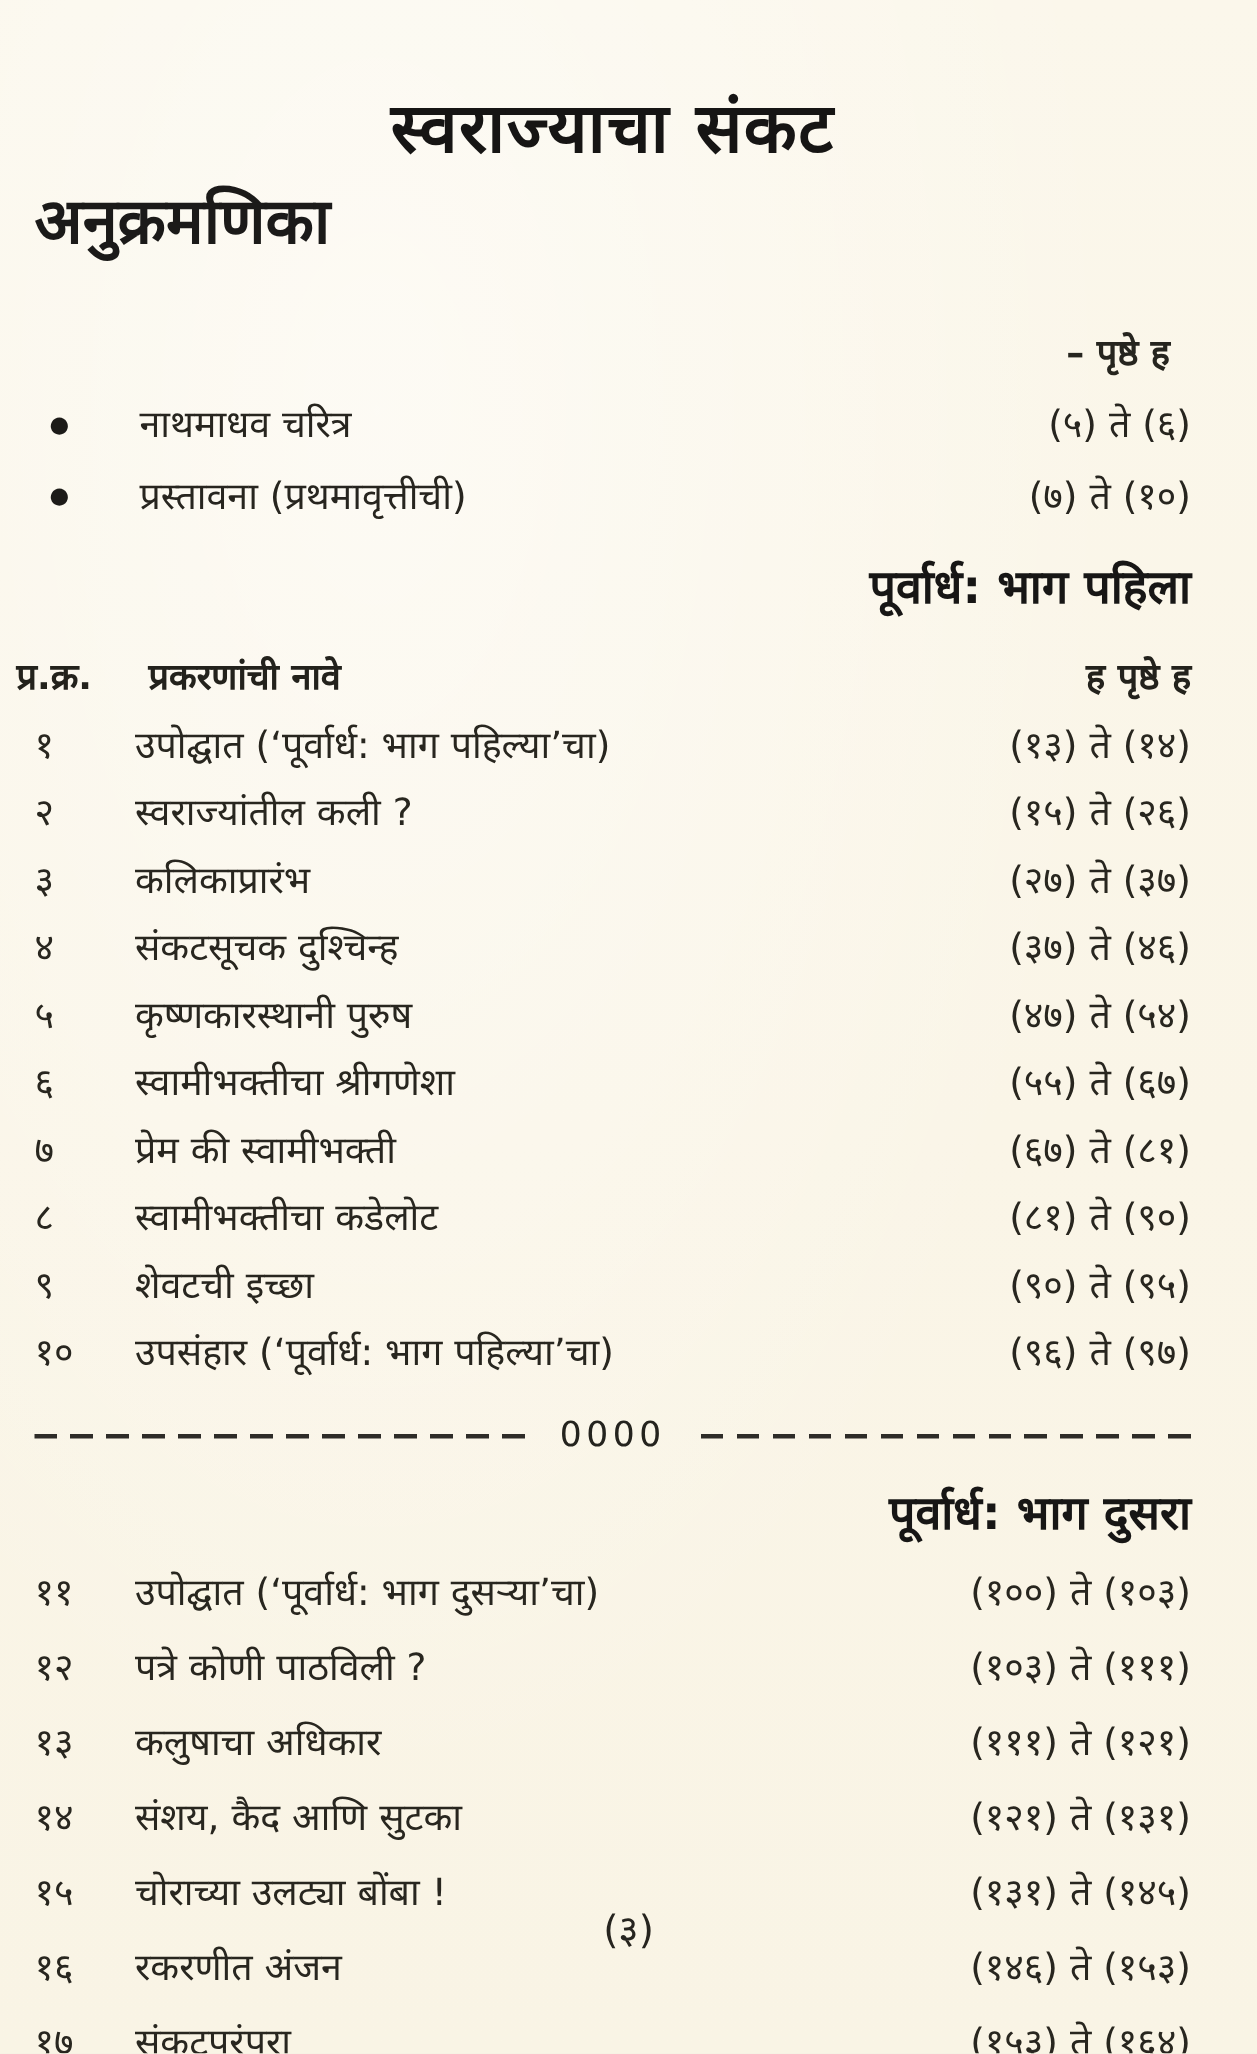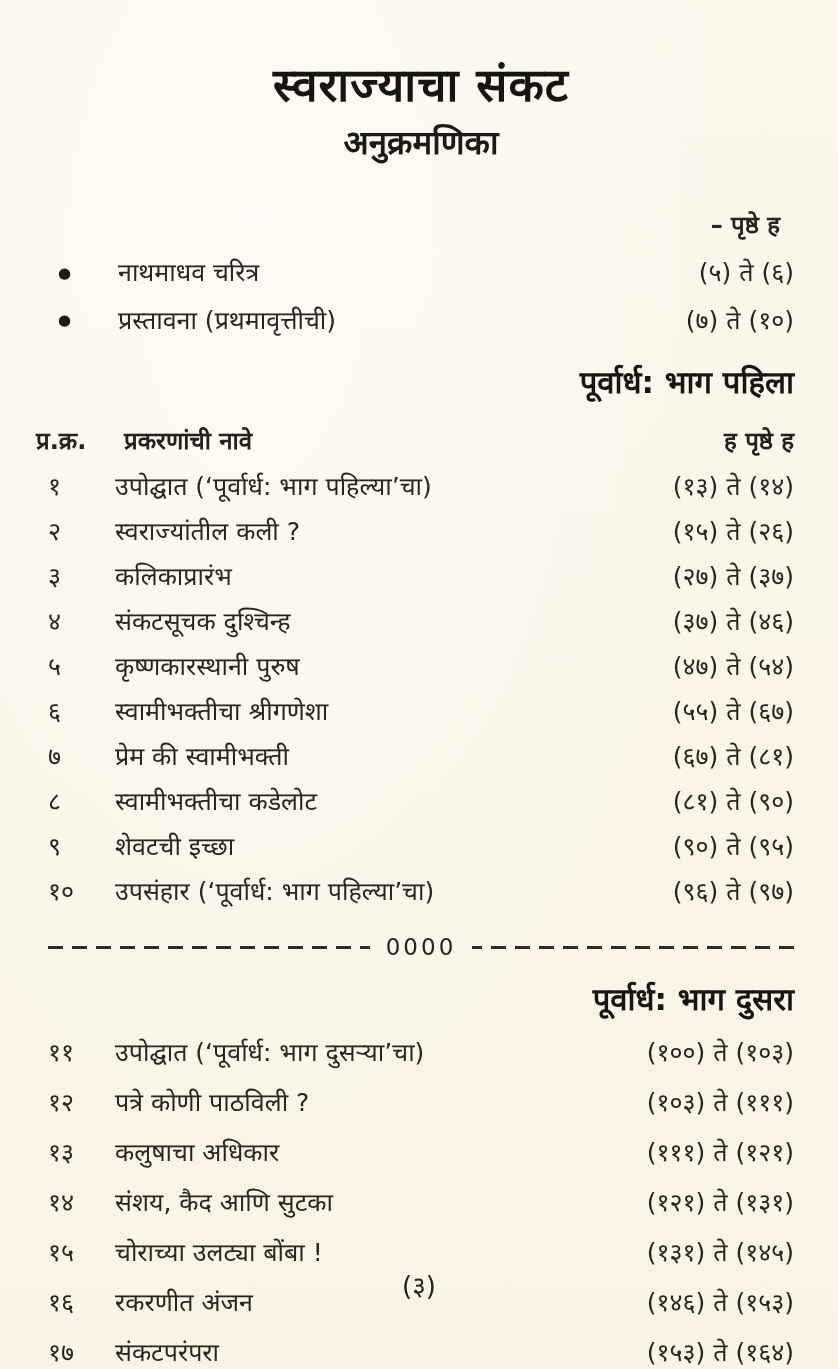--- a/index.html
+++ b/index.html
@@ -7,40 +7,40 @@
     padding: 0;
     background: #f6f1e3;
     font-family: "DejaVu Sans", "Liberation Sans", sans-serif;
   }
   .page {
     position: relative;
     width: 838px;
     height: 1369px;
     margin: 0 auto;
     box-sizing: border-box;
-    padding: 0 44px 0 48px;
+    padding: 0 44px 0 23px;
     background:
       radial-gradient(ellipse at 30% 20%, rgba(255,255,255,0.5), rgba(255,255,255,0) 60%),
       linear-gradient(180deg, #fbf7eb 0%, #faf5e7 55%, #f9f4e5 100%);
     color: #222120;
     overflow: hidden;
   }
   .book-title {
     margin: 60px 0 0 0;
     text-align: center;
     font-size: 46px;
     line-height: 1.1;
     font-weight: bold;
     color: #161514;
     letter-spacing: 1px;
   }
   .toc-heading {
     margin: 14px 0 16px 0;
-    text-align: center;
-    font-size: 33px;
+    text-align: left;
+    font-size: 42px;
     line-height: 1.1;
     font-weight: bold;
     color: #1b1a19;
   }
   .pages-label {
     margin-top: 46px;
     text-align: right;
     font-size: 24px;
     font-weight: bold;
     color: #26251f;

